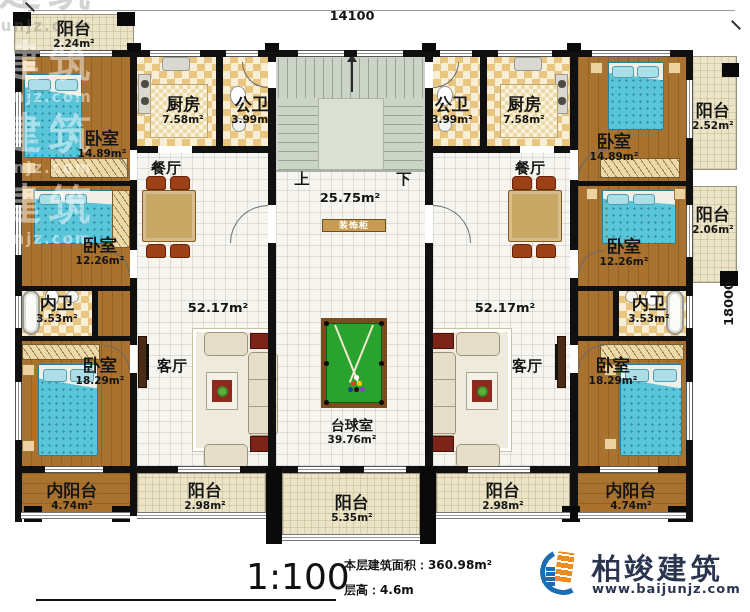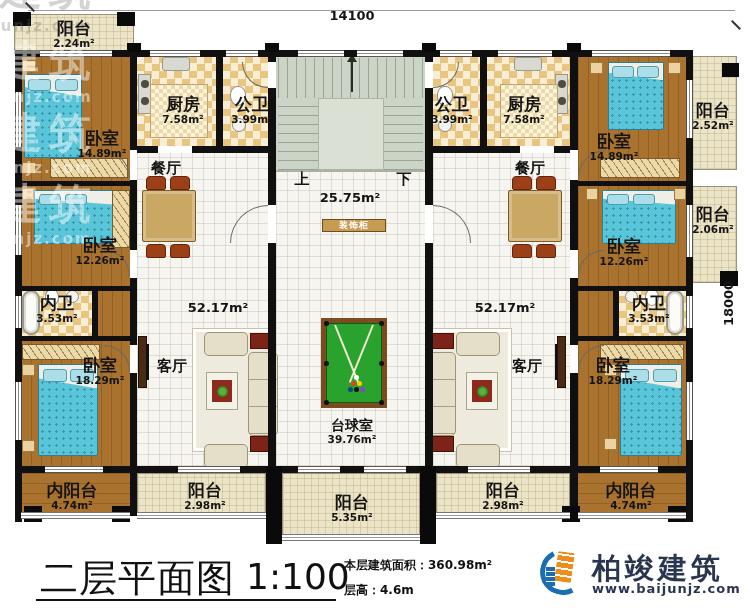--- a/index.html
+++ b/index.html
@@ -456,21 +456,20 @@
       <span class="n">卧室</span>
       <span class="a">18.29m²</span>
     </div>
 
   <b class="dline" style="left:28px;top:10px;width:707px;height:1px;position:absolute"></b>
   <b class="tick" style="position:absolute;left:24px;top:6px"></b>
   <b class="tick" style="position:absolute;left:730px;top:24px"></b>
   <div class="lbl dim" style="left:352px;top:16px">14100</div>
   <div class="abs dim" style="left:706px;top:296px;transform:rotate(-90deg)">18000</div>
 
-  <div class="tb-title">二层平面图</div>
   <b class="abs tb-rule"></b>
   <div class="tb-scale">1:100</div>
   <div class="tb-line" style="top:557px"><span>本层建筑面积：</span><span>360.98m²</span></div>
   <div class="tb-line" style="top:582px"><span>层高：</span><span>4.6m</span></div>
   <b class="lg-sw"></b>
   <b class="lg-b1"></b>
   <b class="lg-b2"></b>
   <div class="logo-name">柏竣建筑</div>
   <div class="logo-url">www.baijunjz.com</div>
 

